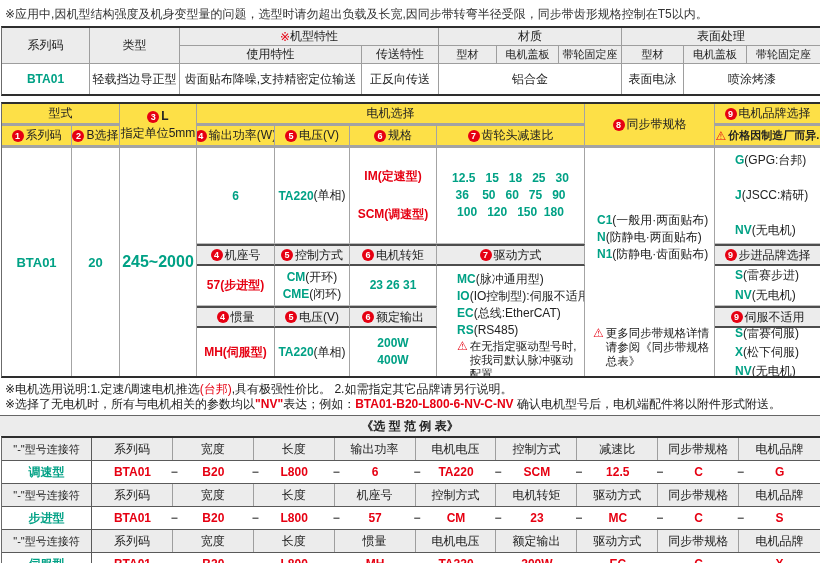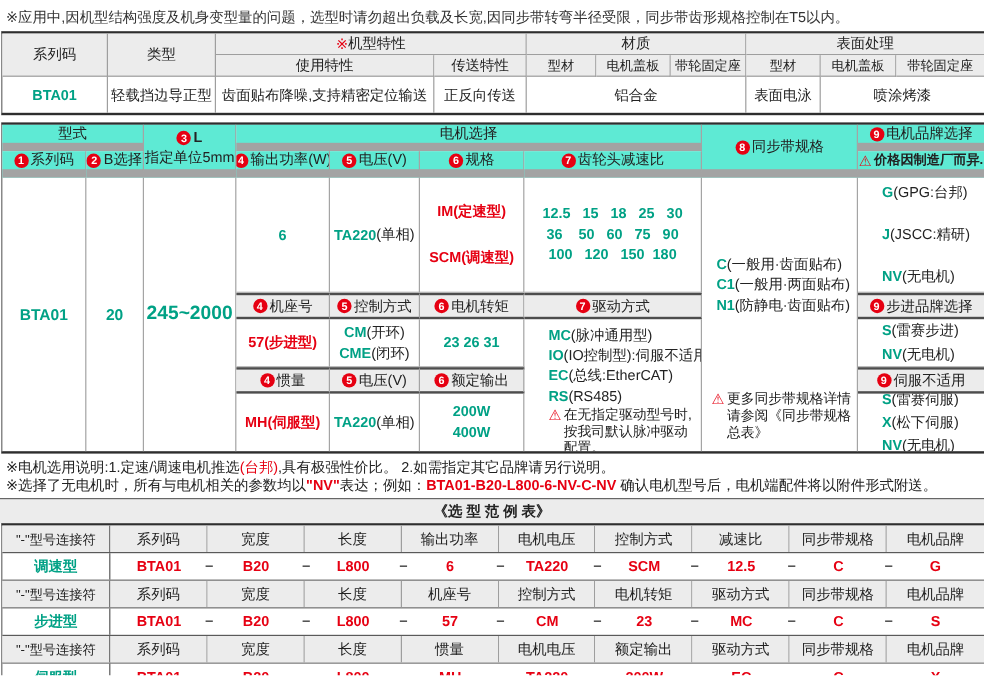--- a/index.html
+++ b/index.html
@@ -27,21 +27,21 @@
   
   .t2{display:grid;width:818px;margin:6px 0 0 1px;
       grid-template-columns:70px 48px 77px 78px 75px 87px 148px 130px 105px;
       grid-template-rows:22px 22px 96px 22px 40px 22px 48px;
       border-top:2px solid #2e2e2e;border-bottom:2px solid #2e2e2e;
       border-left:1px solid #6b6b6b;border-right:1px solid #6b6b6b;
       font-size:12px;}
   .t2 .c{display:flex;align-items:center;justify-content:center;
       border-right:1px solid #a4a4a4;border-bottom:1px solid #bdbdbd;
       white-space:nowrap;overflow:hidden;}
-  .t2 .hdr{background:#5eead4;border-bottom:7px solid #a3a3a3;}
+  .t2 .hdr{background:#fde047;border-bottom:3px solid #a3a3a3;}
   .t2 .sub{background:#ececec;border-top:2px solid #4d4d4d;border-bottom:2px solid #4d4d4d;}
   .t2 .nr{border-right:none;}
   .t2 .nb{border-bottom:none;}
   .t2 .col{flex-direction:column;justify-content:center;}
   .t2 .left{align-items:flex-start;}
   .bdg{display:inline-flex;align-items:center;justify-content:center;
       width:12px;height:12px;border-radius:50%;background:#e60012;color:#fff;
       font-size:9px;font-weight:bold;margin-right:2px;flex:none;}
   .wicon{color:#e60012;font-weight:bold;margin-right:2px;font-size:12px;}
   .ln{line-height:17px;white-space:pre;}
@@ -164,22 +164,22 @@
       <div class="rd b ln">SCM(调速型)</div>
     </div>
     <div class="c col" style="grid-area:3/7/4/8">
       <div class="tl b ln">12.5   15   18   25   30</div>
       <div class="tl b ln">36    50   60   75   90</div>
       <div class="tl b ln">100   120   150  180</div>
     </div>
 
     <div class="c nb" style="grid-area:3/8/8/9;flex-direction:column;align-items:stretch;justify-content:flex-start">
       <div style="margin:auto 0 auto 12px">
-        <div class="ln"><span class="tl b">C</span><span>(一般用·齿面贴布)</span></div>
         <div class="ln"><span class="tl b">C1</span><span>(一般用·两面贴布)</span></div>
+        <div class="ln"><span class="tl b">N</span><span>(防静电·两面贴布)</span></div>
         <div class="ln"><span class="tl b">N1</span><span>(防静电·齿面贴布)</span></div>
       </div>
       <div class="warn" style="margin:0 4px 8px 8px">
           <span class="wicon">⚠</span>
           <span class="wtxt">更多同步带规格详情请参阅《同步带规格总表》</span>
         </div>
     </div>
 
     <div class="c col left nr" style="grid-area:3/9/4/10;padding-left:20px;gap:18px">
       <div class="ln"><span class="tl b">G</span><span>(GPG:台邦)</span></div>

